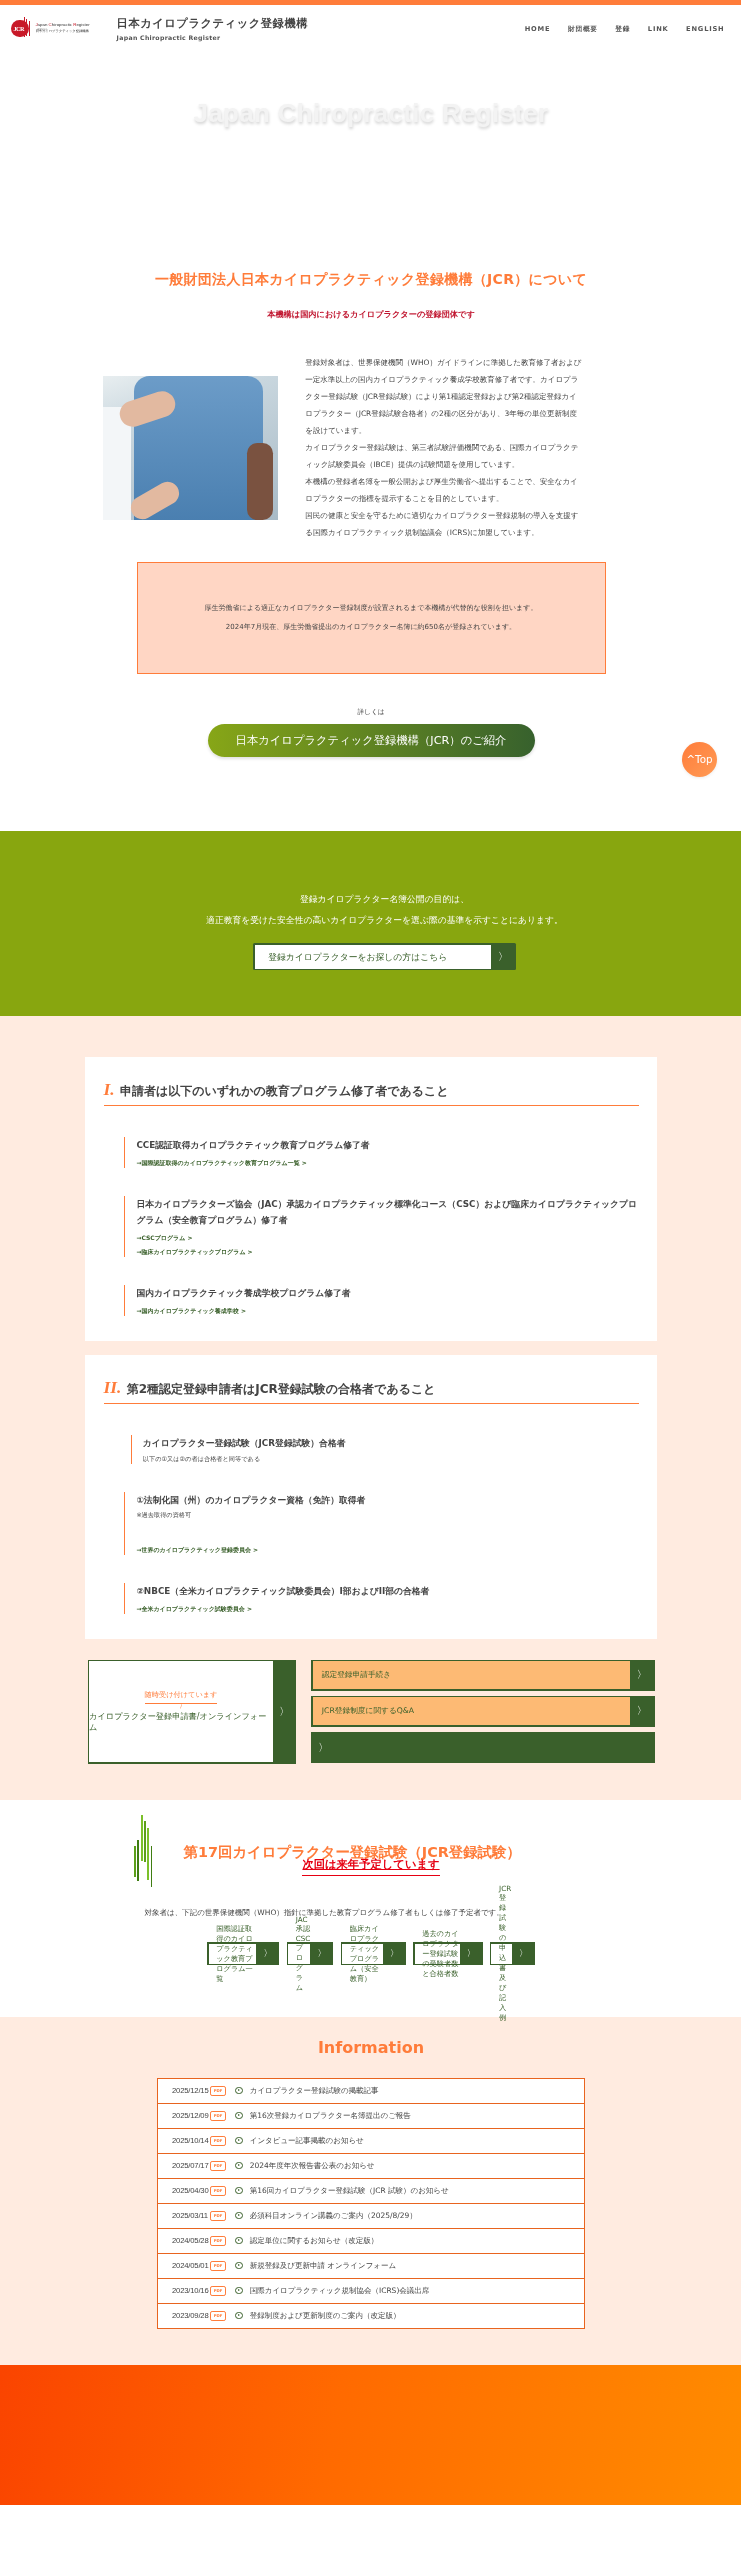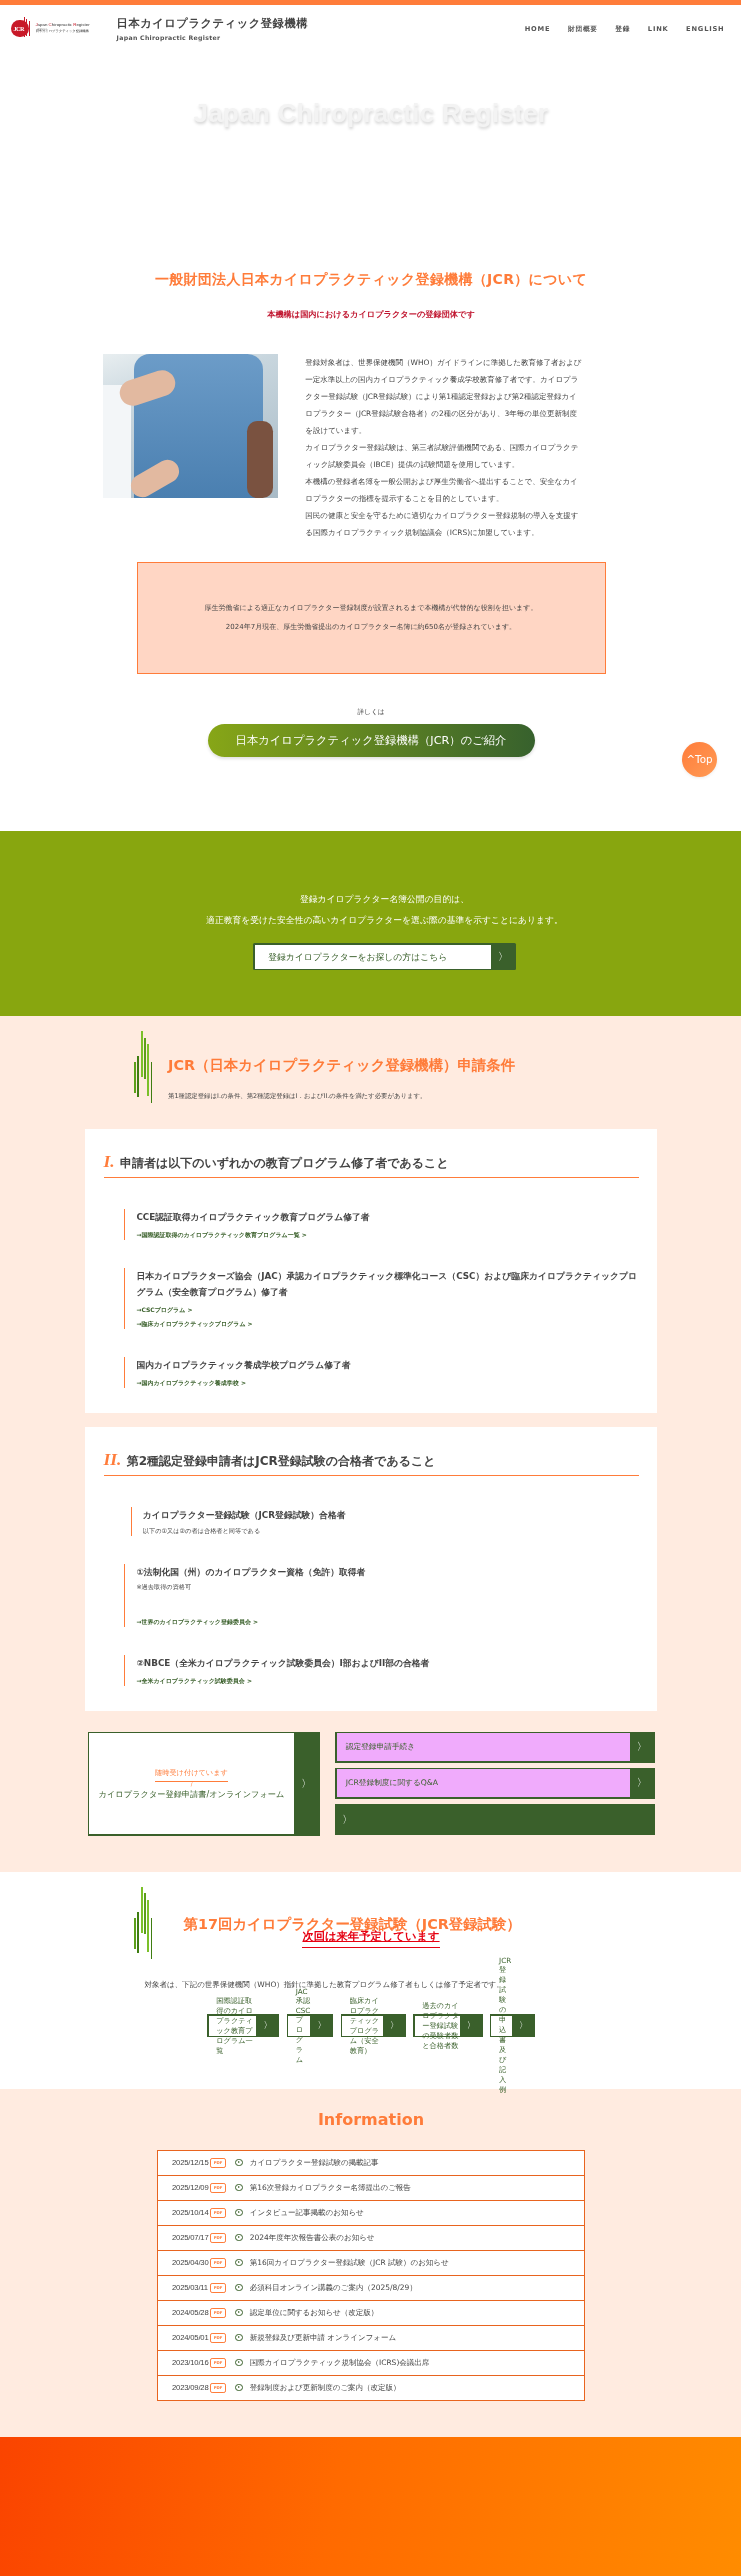--- a/index.html
+++ b/index.html
@@ -27,21 +27,21 @@
   .nav a { font-size: 6.7px; font-weight: bold; letter-spacing: 0.8px; color: #555; }
 
   
   .hero { height: 124px; display: flex; align-items: center; justify-content: center; }
   .hero h1 { font-family: "Liberation Sans", sans-serif; font-size: 26px; font-weight: bold; color: #f3f3f3; text-shadow: 0.5px 2.1px 3.1px rgba(0,0,0,0.18); letter-spacing: 0.3px; }
 
   
   .about { padding: 95px 0 31px; text-align: center; }
   .about h2 { font-size: 14px; color: #ff7c3a; font-weight: bold; letter-spacing: 0.3px; }
   .about .lead { margin-top: 20.6px; font-size: 8.2px; font-weight: bold; color: #c0142e; }
-  .about-body { width: 556px; margin: 34px auto 0; display: flex; text-align: left; }
+  .about-body { width: 556px; margin: 34px auto 0; display: flex; text-align: left; align-items: center; }
   .about-photo { width: 175px; height: 144px; flex: none; margin-left: 10.3px; background: linear-gradient(160deg,#e8eef0 0%,#c8d6de 30%,#a8bac6 100%); position: relative; overflow: hidden; }
   .about-photo .shirt { position: absolute; left: 31px; top: 0; width: 129px; height: 144px; background: linear-gradient(180deg,#6c9cc8,#4a7fb0); border-radius: 15.5px 15.5px 0 0; }
   .about-photo .arm { position: absolute; right: 5.2px; top: 67px; width: 26px; height: 77px; background: #7a5240; border-radius: 10.3px; }
   .about-photo .hand1 { position: absolute; left: 15.5px; top: 20.6px; width: 57px; height: 26px; background: #e2b9a0; border-radius: 13px; transform: rotate(-18deg); }
   .about-photo .hand2 { position: absolute; left: 26px; top: 113px; width: 52px; height: 23px; background: #e2b9a0; border-radius: 13px; transform: rotate(-30deg); }
   .about-photo .coat { position: absolute; left: 0; top: 31px; width: 28px; height: 113px; background: #f3f6f8; }
   .about-text { margin-left: 27px; font-size: 7.5px; line-height: 17px; color: #444; width: 278px; }
 
   .notice { width: 469px; margin: 20.6px auto 0; border: 1.5px solid #ff7c3a; background: #ffd6c4; padding: 36px 0 36px; text-align: center; font-size: 7px; line-height: 19px; color: #444; }
   .more { text-align: center; margin-top: 34px; }
@@ -71,29 +71,29 @@
   .card-title .num { font-family: "Liberation Serif", serif; font-style: italic; font-weight: bold; font-size: 17.5px; color: #ff7c3a; margin-right: 5.2px; }
   .card-title h3 { font-size: 12px; color: #444; font-weight: bold; }
   .item { border-left: 1.5px solid #ff7c3a; padding-left: 11.3px; margin-left: 20.6px; margin-top: 28px; }
   .item h4 { font-size: 8.8px; color: #444; font-weight: bold; line-height: 16.5px; }
   .item .note { font-size: 6.2px; color: #444; margin-top: 3.1px; }
   .item .note.gap { margin-bottom: 26px; }
   .item a { display: block; font-size: 6px; color: #3a602b; font-weight: bold; margin-top: 5.2px; }
   .item a + a { margin-top: 5.2px; }
 
   .link-grid { width: 567px; margin: 20.6px auto 0; display: flex; gap: 15.5px; }
-  .big-link { width: 232px; height: 104px; background: #3a602b; display: flex; }
+  .big-link { width: 208px; height: 104px; background: #3a602b; display: flex; }
   .big-link .l { background: #fff; margin: 1.5px 0 1.5px 1.5px; width: 205px; display: flex; flex-direction: column; justify-content: center; align-items: center; }
   .big-link .badge { font-size: 7.2px; color: #ff7c3a; border-bottom: 0.5px solid #ff7c3a; padding-bottom: 3.1px; }
   .big-link .slash { font-size: 5.2px; color: #ff7c3a; margin-top: -1px; }
   .big-link .text { font-size: 8.2px; color: #3a602b; margin-top: 2.1px; }
   .arrow { width: 25px; color: #fff; font-size: 10.3px; display: flex; align-items: center; justify-content: center; }
   .small-links { flex: 1; display: flex; flex-direction: column; gap: 5.2px; }
   .small-link { height: 31px; background: #3a602b; display: flex; }
-  .small-link .l { background: #f0abfc; margin: 1.5px 0 1.5px 1.5px; flex: 1; padding-left: 9.3px; display: flex; align-items: center; font-size: 7.7px; color: #3a602b; }
+  .small-link .l { background: #fdba74; margin: 1.5px 0 1.5px 1.5px; flex: 1; padding-left: 9.3px; display: flex; align-items: center; font-size: 7.7px; color: #3a602b; }
 
   
   .exam { padding: 15.5px 0 52px; }
   .exam .sec-head h2 { margin-top: 28px; margin-left: 15.5px; }
   .exam .next { text-align: center; margin-top: -30px; }
   .exam .next span { display: inline-block; font-size: 11.3px; font-weight: bold; color: #e60012; border-bottom: 1px solid #e60012; padding-bottom: 3.1px; text-decoration: underline; }
   .exam .desc { width: 453px; margin: 28px auto 0; font-size: 7.5px; line-height: 18.5px; color: #444; }
   .exam-links { width: 328px; margin: 19.6px auto 0; display: flex; flex-direction: row; gap: 7.2px; }
   .exam-link { height: 23px; background: #3a602b; display: flex; }
   .exam-link .l { background: #fff; margin: 1.5px 0 1.5px 1.5px; flex: 1; padding-left: 7.7px; display: flex; align-items: center; font-size: 7.2px; color: #3a602b; }
@@ -183,34 +183,20 @@
 <section class="green">
   <p>登録カイロプラクター名簿公開の目的は、</p>
   <p>適正教育を受けた安全性の高いカイロプラクターを選ぶ際の基準を示すことにあります。</p>
   <a class="search-btn">
     <span class="l">登録カイロプラクターをお探しの方はこちら</span>
     <span class="r">〉</span>
   </a>
 </section>
 
 <section class="req">
-  <div class="sec-head">
-    <div class="lines-icon">
-      <span style="left:7.2px;top:0;height:46px;background:#7bc02a"></span>
-      <span style="left:10.3px;top:6.2px;height:41px;background:#5c9f1a"></span>
-      <span style="left:13.4px;top:12.4px;height:52px;background:#7bc02a"></span>
-      <span style="left:3.1px;top:25px;height:41px;background:#3f7d12"></span>
-      <span style="left:0;top:31px;height:31px;background:#5c9f1a"></span>
-      <span style="left:16.5px;top:31px;height:41px;background:#3f7d12"></span>
-    </div>
-    <div class="titles">
-      <h2>JCR（日本カイロプラクティック登録機構）申請条件</h2>
-      <div class="sub">第1種認定登録はI.の条件、第2種認定登録はI．およびII.の条件を満たす必要があります。</div>
-    </div>
-  </div>
 
   <div class="card" style="margin-top:26px;">
     <div class="card-title">
       <span class="num">I.</span>
       <h3>申請者は以下のいずれかの教育プログラム修了者であること</h3>
     </div>
     <div class="item" style="margin-top:31px;">
       <h4>CCE認証取得カイロプラクティック教育プログラム修了者</h4>
       <a>→国際認証取得のカイロプラクティック教育プログラム一覧 &gt;</a>
     </div>

